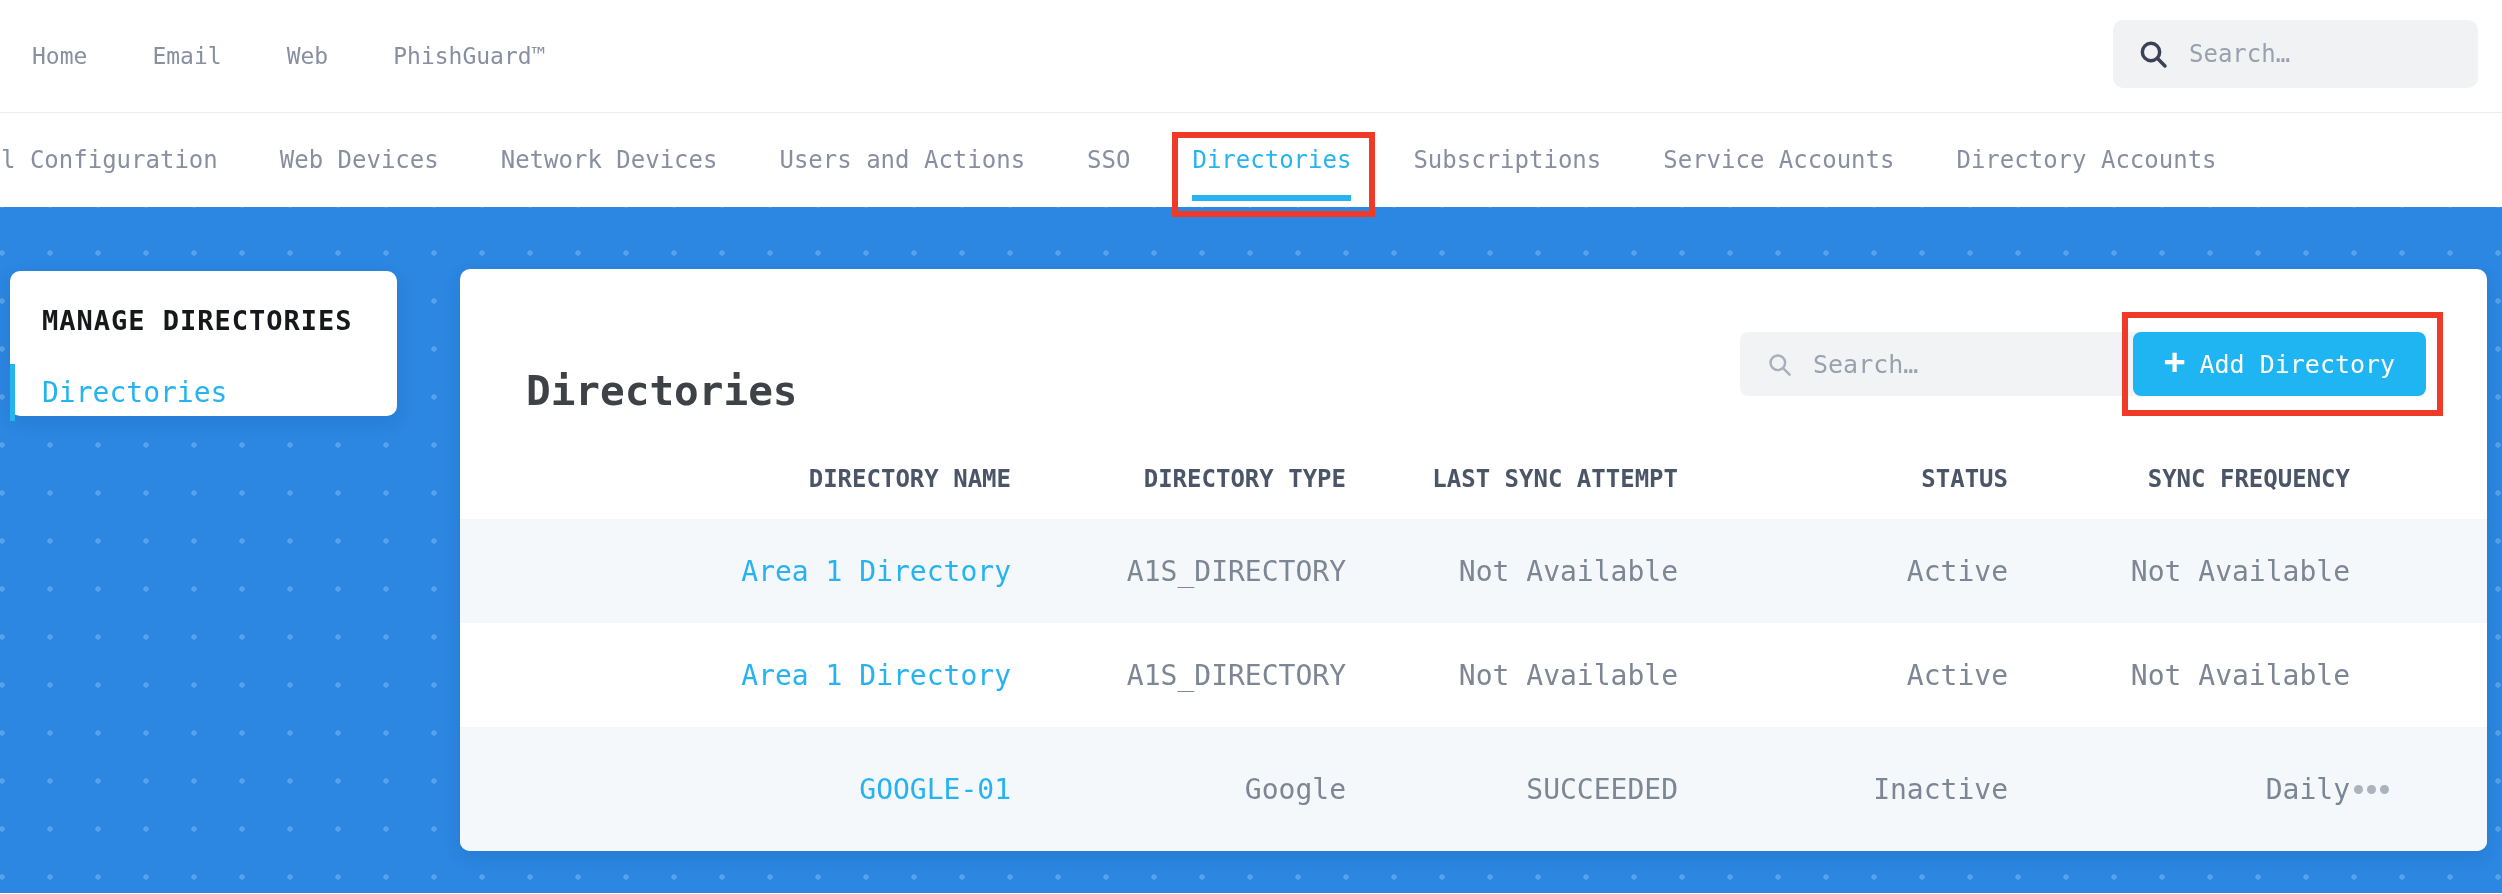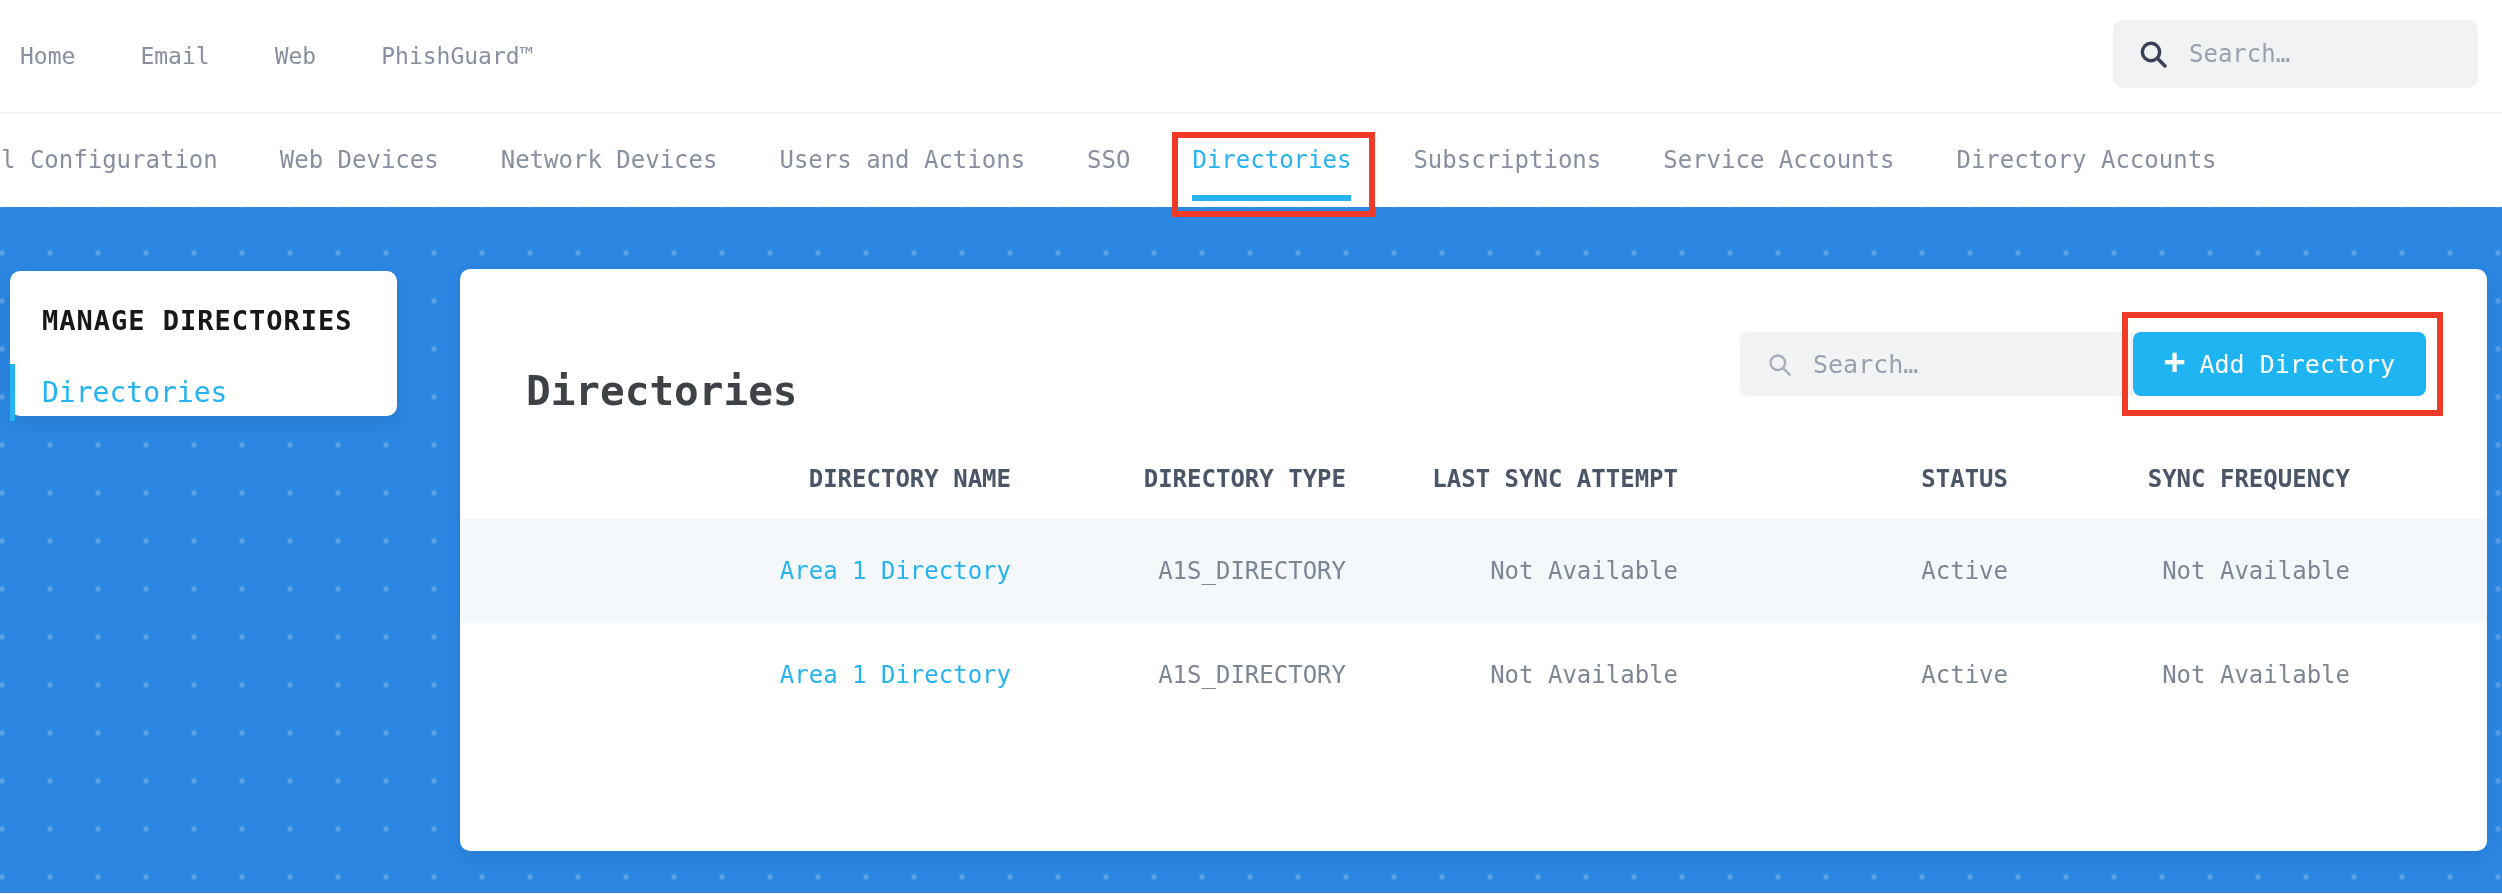--- a/index.html
+++ b/index.html
@@ -22,21 +22,21 @@
     --icon-dark:#3B4157;
     --icon-gray:#A9B0BB;
   }
   html,body{margin:0;padding:0;background:#fff;}
   .screen{
     position:relative;width:2502px;height:894px;overflow:hidden;background:#fff;
     font-family:"DejaVu Sans Mono","Liberation Mono",monospace;
     -webkit-font-smoothing:antialiased;
   }
   
-  .nav1{position:relative;height:112px;background:#fff;display:flex;align-items:center;padding-left:20px;gap:65px;box-sizing:border-box;}
+  .nav1{position:relative;height:112px;background:#fff;display:flex;align-items:center;padding-left:32px;gap:65px;box-sizing:border-box;}
   .nav1 .nav-item{font-size:23px;color:var(--nav-text);white-space:nowrap;cursor:pointer;}
   .searchbox{display:flex;align-items:center;gap:18px;background:var(--search-bg);border-radius:10px;padding:0 24px;box-sizing:border-box;margin-left:45px;}
   .searchbox.top{position:absolute;top:20px;right:24px;width:365px;height:68px;}
   .searchbox svg{flex:0 0 auto;}
   .searchbox input{
     border:none;outline:none;background:transparent;width:100%;
     font-family:inherit;font-size:24px;color:#4a4f5a;
   }
   .searchbox input::placeholder{color:var(--placeholder);opacity:1;}
   
@@ -72,21 +72,21 @@
     border:none;border-radius:8px;color:#fff;display:flex;align-items:center;justify-content:center;
     gap:14px;font-family:inherit;font-size:25px;cursor:pointer;}
   .add-btn .plus{font-size:36px;line-height:1;font-weight:bold;margin-top:-4px;}
   .annotation-btn{position:absolute;left:1662px;top:43px;width:321px;height:104px;
     border:6px solid var(--annotation-red);box-sizing:border-box;pointer-events:none;}
   
   .table{position:absolute;left:0;top:170px;width:100%;text-align:right;}
   .trow{display:grid;grid-template-columns:487px 335px 332px 330px 342px 1fr;
     align-items:center;padding-left:64px;box-sizing:border-box;}
   .thead{height:80px;font-size:24px;font-weight:bold;color:var(--header-col);}
-  .tdata{height:104px;font-size:24px;color:var(--cell-gray);}
+  .tdata{height:104px;font-size:28px;color:var(--cell-gray);}
   .tdata.tall{height:124px;}
   .tdata.alt{background:var(--alt-row);}
   .cell{white-space:nowrap;overflow:hidden;}
   .cell.link{color:var(--accent-cyan);cursor:pointer;}
   .dots{display:flex;gap:4px;padding-left:4px;cursor:pointer;}
   .dots i{width:9px;height:9px;border-radius:50%;background:var(--ellipsis-gray);}
 </style>
 </head>
 <body>
 
@@ -169,17 +169,31 @@
 
         <div class="trow tdata">
           <span class="cell link">Area 1 Directory</span>
           <span class="cell">A1S_DIRECTORY</span>
           <span class="cell">Not Available</span>
           <span class="cell">Active</span>
           <span class="cell">Not Available</span>
           <span class="cell"></span>
         </div>
 
+        <div class="trow tdata alt tall">
+          <span class="cell link">GOOGLE-01</span>
+          <span class="cell">Google</span>
+          <span class="cell">SUCCEEDED</span>
+          <span class="cell">Inactive</span>
+          <span class="cell">Daily</span>
+          <span class="cell">
+            <span class="dots">
+                <i></i>
+                <i></i>
+                <i></i>
+              </span>
+          </span>
+        </div>
       </div>
     </main>
 
   </section>
 </div>
 
 </body></html>

